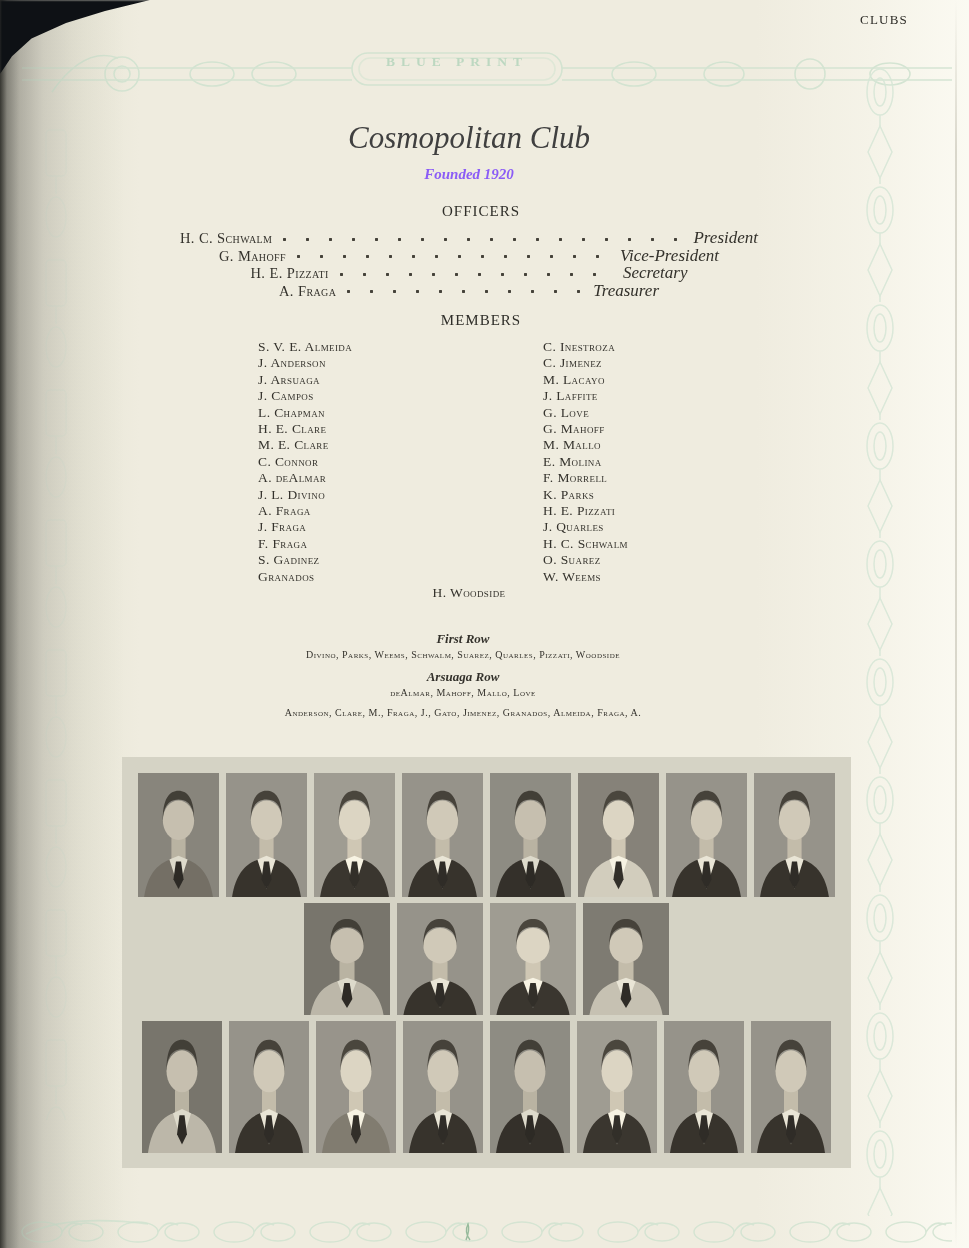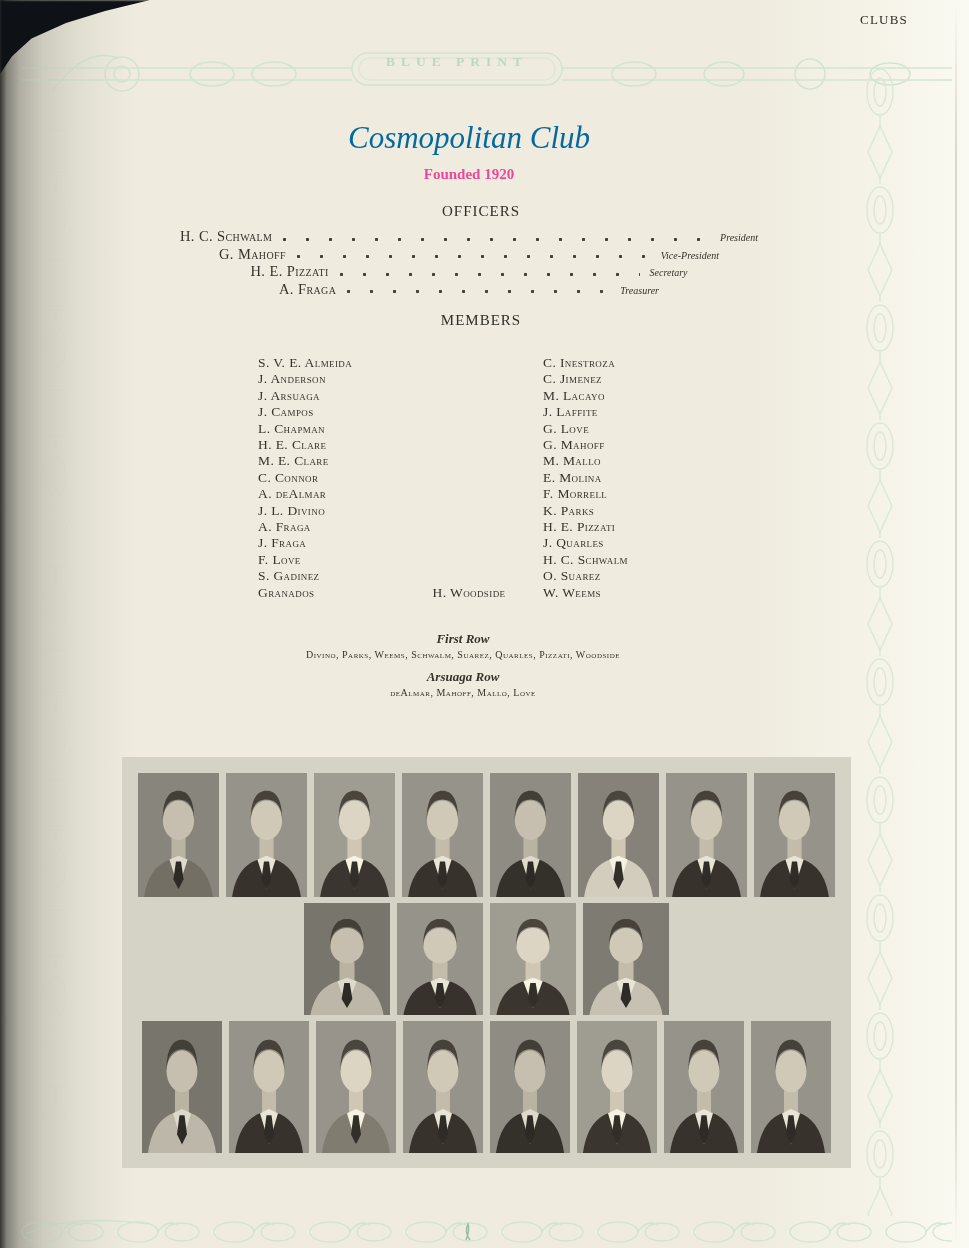--- a/index.html
+++ b/index.html
@@ -40,38 +40,38 @@
   }
 
   
   .content{position:absolute;left:0;right:31px;top:0;bottom:0;z-index:10;pointer-events:none;}
   .sc{font-variant:small-caps;letter-spacing:.4px;color:#34322c;}
   .clubs-label{
     position:absolute;right:61px;top:12px;z-index:10;
     font-size:13px;letter-spacing:1.2px;color:#2c2b26;
   }
   .club-title{position:absolute;left:0;right:0;top:120px;text-align:center;
-    font-style:italic;font-size:31px;color:#0369a1;}
+    font-style:italic;font-size:31px;color:#404040;}
   .founded{position:absolute;left:0;right:0;top:166px;text-align:center;
-    font-weight:bold;font-size:15px;color:#ec4899;}
+    font-style:italic;font-weight:bold;font-size:15px;color:#8b5cf6;}
   .section-heading{position:absolute;left:0;right:0;text-align:center;
     font-size:15px;letter-spacing:1px;color:#2f2e29;padding-left:24px;}
   .officers-heading{top:203px;}
   .members-heading{top:312px;}
 
   .officers-list{position:absolute;left:0;right:0;top:228px;}
   .officer-row{display:flex;align-items:baseline;margin:0 auto;height:17.5px;font-size:14.5px;}
   .officer-row .dots{
     flex:1 1 auto;align-self:flex-end;height:5px;margin:0 10px 4px;
     background-image:radial-gradient(circle at 2.5px 2.5px,#45423a 1.35px,rgba(0,0,0,0) 1.9px);
     background-size:23px 5px;background-repeat:repeat-x;background-position:left bottom;
   }
-  .officer-row .o-title{font-style:italic;font-size:10px;color:#33312b;}
-
-  .members-block{position:absolute;left:0;right:0;top:339px;height:250px;margin-top:16px;}
+  .officer-row .o-title{font-style:italic;font-size:17px;color:#33312b;}
+
+  .members-block{position:absolute;left:0;right:0;top:339px;height:250px;}
   .member-col{position:absolute;top:0;margin:0;padding:0;list-style:none;
     font-size:13.5px;}
   .member-col li{line-height:16.4px;}
   .col1{left:258px;} .col2{left:543px;}
   .member-centered{position:absolute;left:0;right:0;top:585px;text-align:center;font-size:13.5px;}
 
   .captions{position:absolute;left:0;right:12px;top:631px;text-align:center;}
   .cap-label{font-style:italic;font-weight:bold;font-size:13px;height:18px;color:#33312b;}
   .cap-names{font-size:10px;height:20px;letter-spacing:.5px;}
 
@@ -218,21 +218,21 @@
       <li>J. Arsuaga</li>
       <li>J. Campos</li>
       <li>L. Chapman</li>
       <li>H. E. Clare</li>
       <li>M. E. Clare</li>
       <li>C. Connor</li>
       <li>A. deAlmar</li>
       <li>J. L. Divino</li>
       <li>A. Fraga</li>
       <li>J. Fraga</li>
-      <li>F. Love</li>
+      <li>F. Fraga</li>
       <li>S. Gadinez</li>
       <li>Granados</li>
     </ul>
     <ul class="member-col col2 sc">
       <li>C. Inestroza</li>
       <li>C. Jimenez</li>
       <li>M. Lacayo</li>
       <li>J. Laffite</li>
       <li>G. Love</li>
       <li>G. Mahoff</li>
@@ -248,20 +248,21 @@
     </ul>
   </div>
 
   <div class="member-centered sc">H. Woodside</div>
 
   <div class="captions">
     <div class="cap-label">First Row</div>
     <div class="cap-names sc">Divino, Parks, Weems, Schwalm, Suarez, Quarles, Pizzati, Woodside</div>
     <div class="cap-label">Arsuaga Row</div>
     <div class="cap-names sc">deAlmar, Mahoff, Mallo, Love</div>
+    <div class="cap-names sc">Anderson, Clare, M., Fraga, J., Gato, Jimenez, Granados, Almeida, Fraga, A.</div>
   </div>
 </div>
 
 <div class="montage">
   <div class="prow r1">
     <div class="photo" data-tone="medium">
         <svg viewBox="0 0 80 126" preserveAspectRatio="none">
           <use href="#sil"></use>
         </svg>
       </div>

